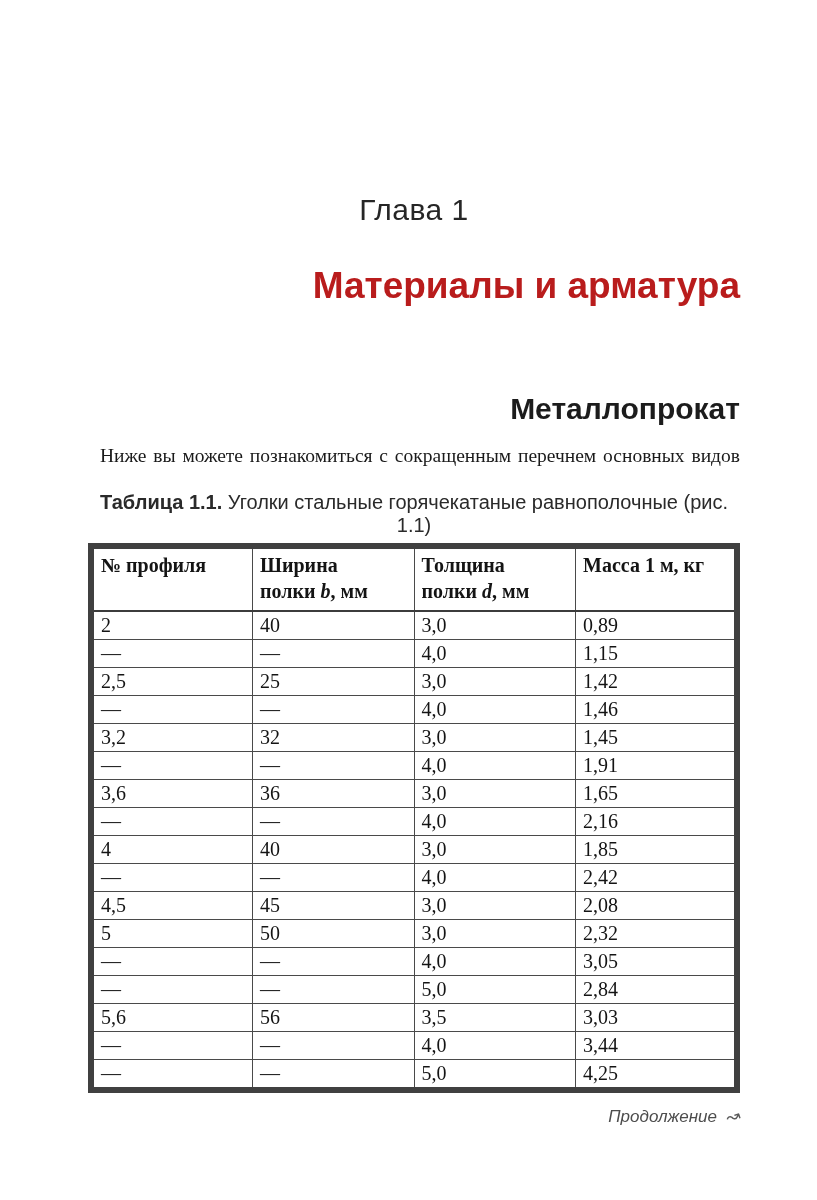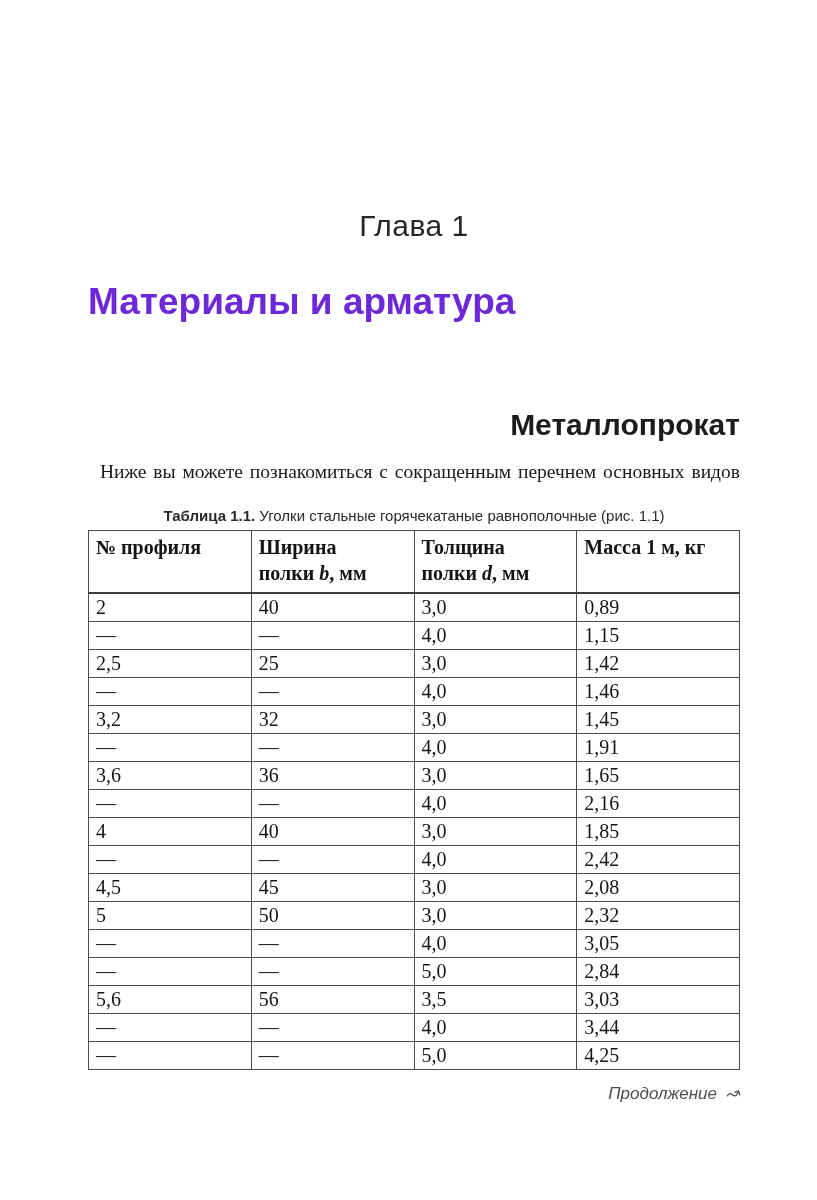--- a/index.html
+++ b/index.html
@@ -8,39 +8,39 @@
     background: #ffffff;
   }
   .page {
     position: relative;
     width: 817px;
     height: 1200px;
     background: #ffffff;
     color: #1f1f1f;
     overflow: hidden;
     box-sizing: border-box;
-    padding: 16px 77px 0 88px;
+    padding: 0 77px 0 88px;
     font-family: "Liberation Serif", "DejaVu Serif", serif;
   }
   .chapter-label {
     margin-top: 193px;
     text-align: center;
     font-family: "Liberation Sans", "DejaVu Sans", sans-serif;
     font-size: 30px;
     font-weight: 400;
     color: #262626;
     letter-spacing: 0.5px;
   }
   .chapter-title {
     margin: 38px 0 5px 0;
-    text-align: left;
+    text-align: right;
     font-family: "Liberation Sans", "DejaVu Sans", sans-serif;
     font-size: 37px;
     font-weight: 700;
-    color: #6d28d9;
+    color: #b91c1c;
   }
   .section-title {
     margin: 85px 0 0 0;
     text-align: right;
     font-family: "Liberation Sans", "DejaVu Sans", sans-serif;
     font-size: 30px;
     font-weight: 700;
     color: #1c1c1c;
   }
   .intro {
@@ -53,31 +53,31 @@
     text-align: justify;
     text-align-last: justify;
   }
   .intro .para-line-2 {
     text-align: left;
   }
   .table-caption {
     margin: 22px 0 6px 0;
     text-align: center;
     font-family: "Liberation Sans", "DejaVu Sans", sans-serif;
-    font-size: 15px;
+    font-size: 20px;
     color: #2a2a2a;
   }
   .table-caption .caption-label {
     font-weight: 700;
   }
   table.profiles {
     width: 652px;
     border-collapse: collapse;
     table-layout: fixed;
-    border: 1px solid #404040;
+    border: 6px solid #404040;
     font-size: 20px;
     color: #141414;
   }
   table.profiles col { width: 25%; }
   table.profiles th {
     border: 1.5px solid #4a4a4a;
     border-bottom: 2px solid #3c3c3c;
     text-align: left;
     vertical-align: top;
     font-weight: 700;

